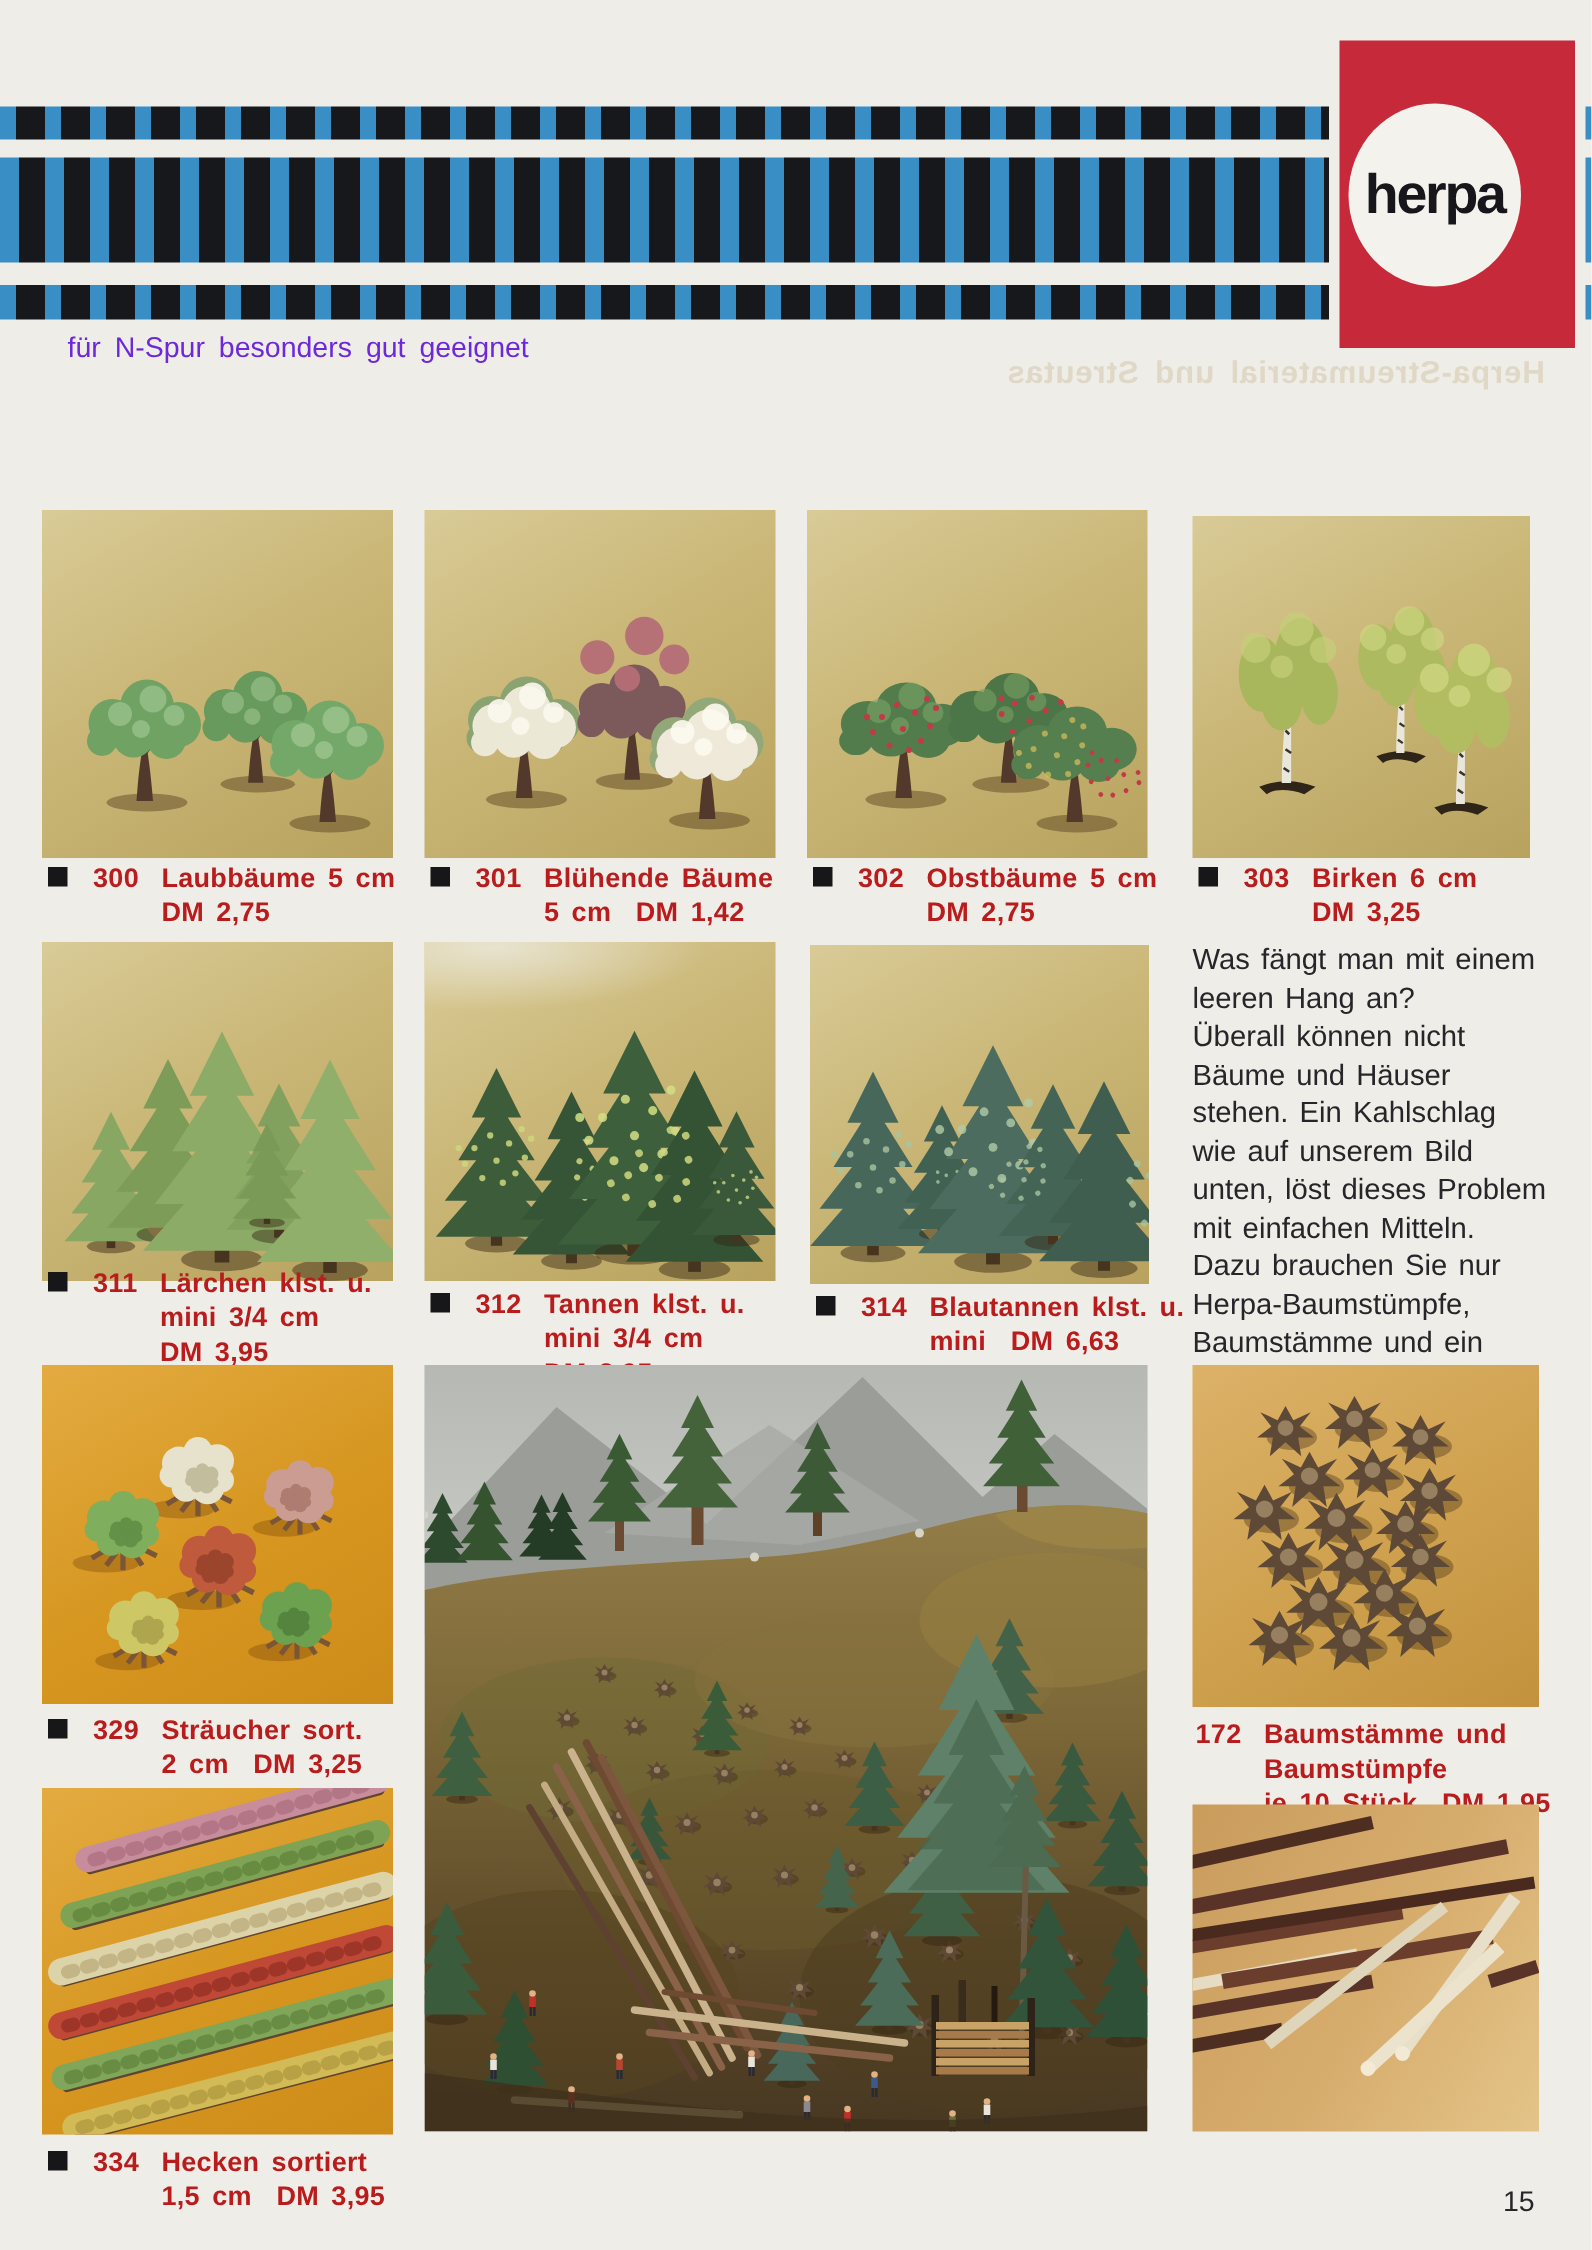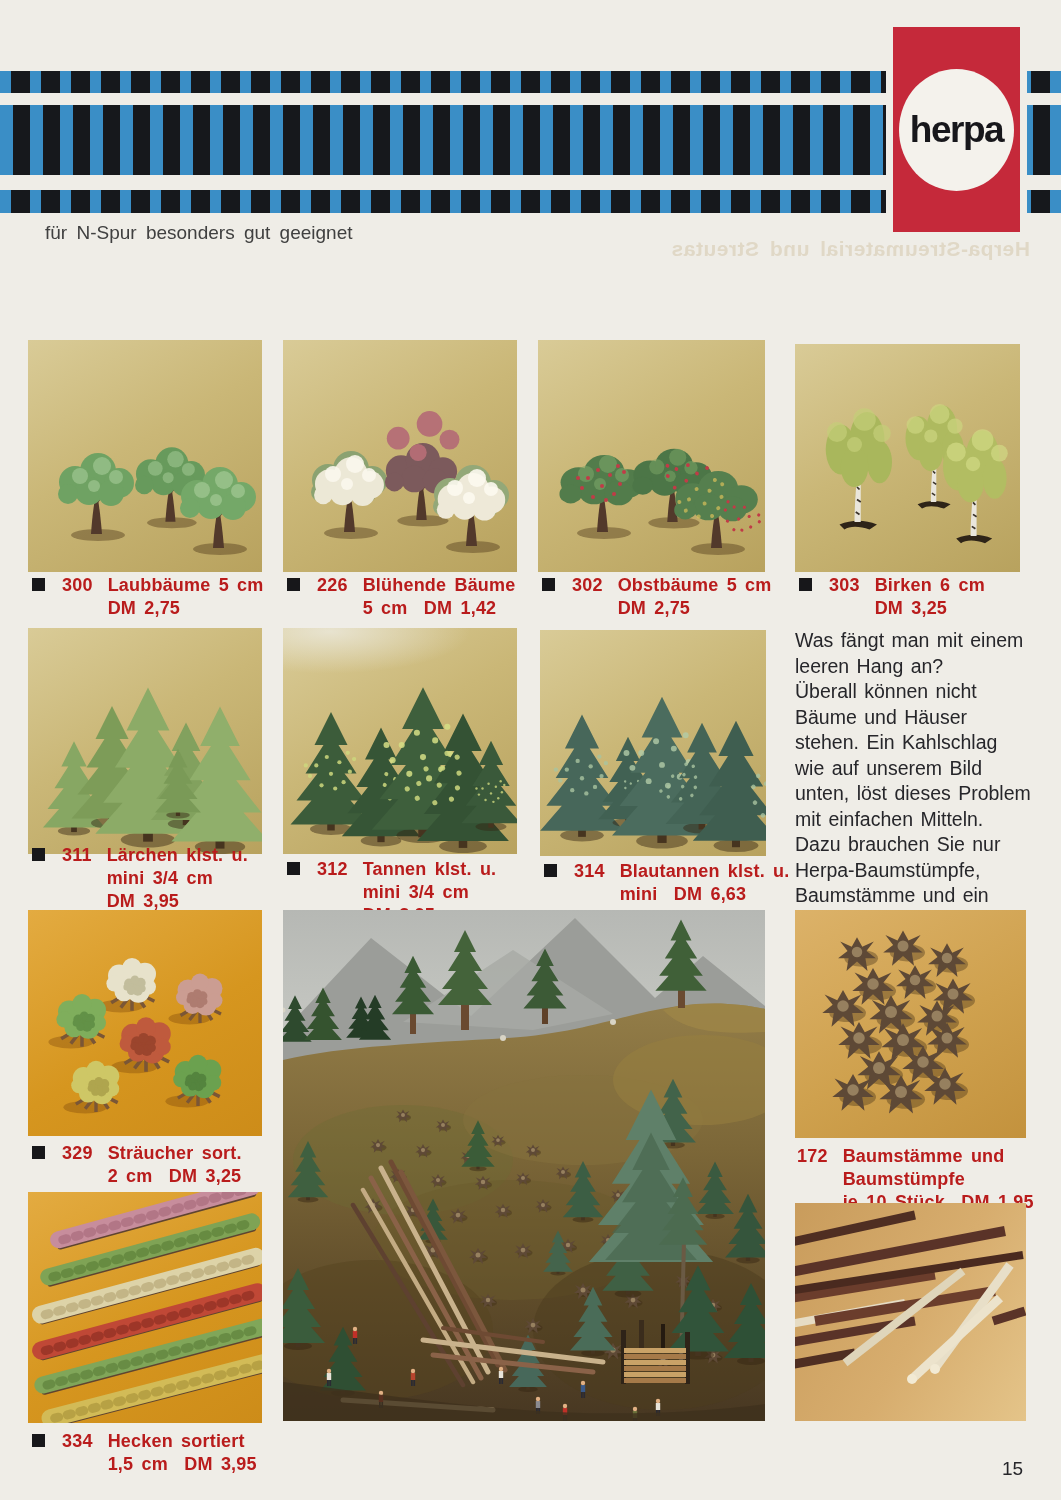--- a/index.html
+++ b/index.html
@@ -4,28 +4,28 @@
 <style>
   html,body{margin:0;padding:0;}
   .page{position:relative;width:1061px;height:1500px;background:#efede7;overflow:hidden;
         font-family:"Liberation Sans","DejaVu Sans",sans-serif;color:#1a1a1c;}
   
   .band{position:absolute;left:0;width:1061px;}
   .band.thin1{top:71px;height:22px;background:repeating-linear-gradient(90deg,#3a8ec6 0 11px,#16181c 11px 30px);}
   .band.thick{top:105px;height:70px;background:repeating-linear-gradient(90deg,#3a8ec6 0 13px,#16181c 13px 30px);}
   .band.thin2{top:190px;height:23px;background:repeating-linear-gradient(90deg,#3a8ec6 0 11px,#16181c 11px 30px);}
   .logo-box{position:absolute;left:893px;top:27px;width:127px;height:205px;background:#c5293a;
-            box-shadow:0 0 0 7px #efede7;}
+            box-shadow:0 0 0 7px #efede7;padding-left:30px;}
   .logo-circle{position:absolute;left:6px;top:42px;width:115px;height:122px;border-radius:50%;
                background:#f4f2ec;display:flex;align-items:center;justify-content:center;}
   .logo-word{font-weight:700;font-size:37px;letter-spacing:-1.5px;color:#17171b;}
   
   .title-row{position:absolute;left:33px;top:222px;display:flex;align-items:baseline;white-space:nowrap;}
   .title{font-size:34px;font-weight:700;letter-spacing:-0.5px;}
-  .subtitle{font-size:19px;font-weight:400;margin-left:12px;word-spacing:4px;color:#404040;}
+  .subtitle{font-size:19px;font-weight:400;margin-left:12px;word-spacing:4px;color:#6d28d9;}
   .ghost{position:absolute;left:430px;top:237px;width:600px;transform:scaleX(-1);
          font-weight:700;font-size:21px;color:#ddd3bf;opacity:.8;letter-spacing:.5px;word-spacing:4px;}
   
   .photo{position:absolute;overflow:hidden;}
   .khaki{background:linear-gradient(150deg,#d9cb97 0%,#cab777 45%,#b8a25e 100%);}
   .orange{background:linear-gradient(150deg,#e3ab41 0%,#d6961f 55%,#cd8c19 100%);}
   .gold{background:linear-gradient(150deg,#dcb269 0%,#cfa14e 55%,#c3923d 100%);}
   .tan{background:linear-gradient(120deg,#c99c5c 0%,#d7ad6e 55%,#e4c489 100%);}
   .photo svg{display:block;width:100%;height:100%;}
   
@@ -277,21 +277,21 @@
     </svg>
   </div>
 
   <div class="caption" style="left:30px;top:574px;width:240px">
     <span class="sq"></span>
     <span class="num">300</span>
     <span class="txt"><span class="l1">Laubbäume 5 cm</span><span class="l2">DM 2,75</span></span>
   </div>
   <div class="caption" style="left:285px;top:574px;width:240px">
     <span class="sq"></span>
-    <span class="num">226</span>
+    <span class="num">301</span>
     <span class="txt"><span class="l1">Blühende Bäume</span><span class="l2">5 cm  DM 1,42</span></span>
   </div>
   <div class="caption" style="left:540px;top:574px;width:240px">
     <span class="sq"></span>
     <span class="num">302</span>
     <span class="txt"><span class="l1">Obstbäume 5 cm</span><span class="l2">DM 2,75</span></span>
   </div>
   <div class="caption" style="left:797px;top:574px;width:240px">
     <span class="sq"></span>
     <span class="num">303</span>

